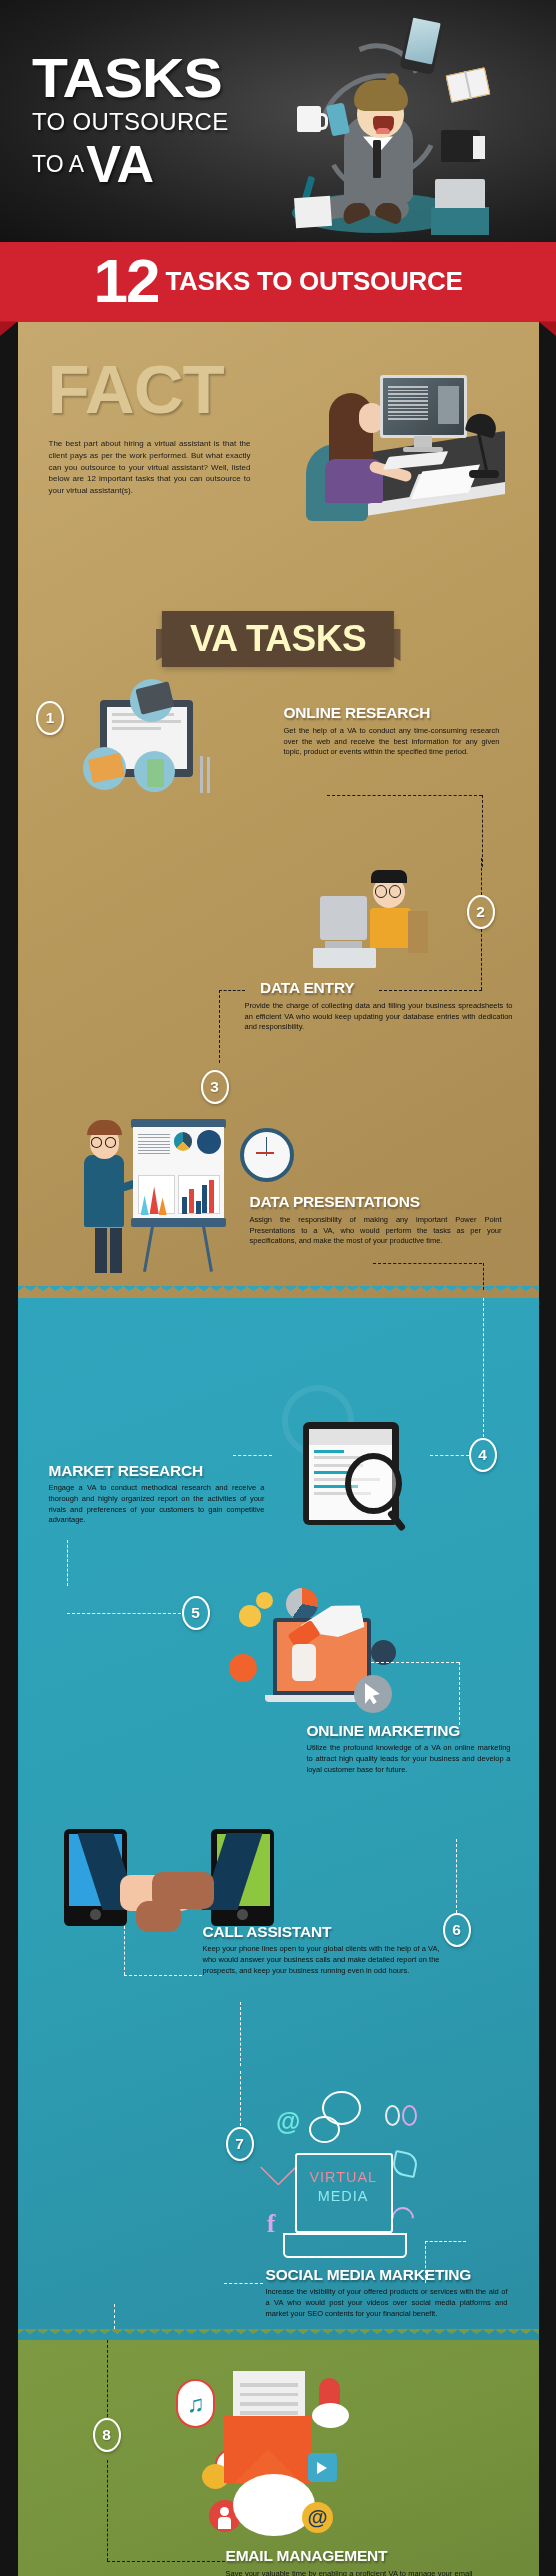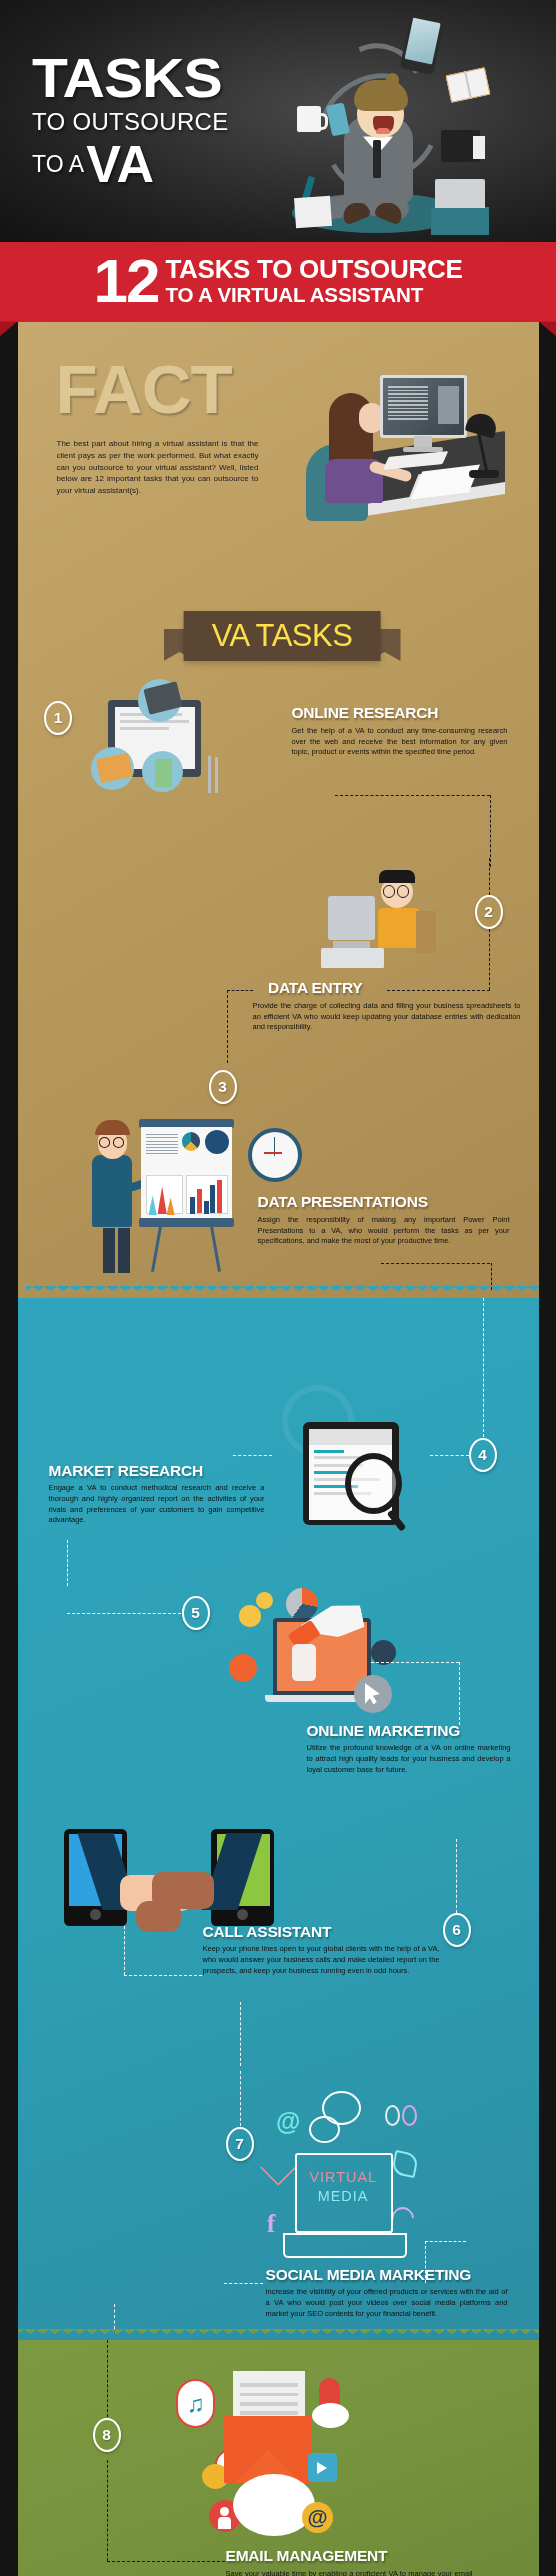--- a/index.html
+++ b/index.html
@@ -135,21 +135,21 @@
   .red-banner .t2 { font-size:20.6px; font-weight:bold; letter-spacing:-0.2px; display:block; line-height:1.1; margin-top:1.5px; }
   .banner-notch-l, .banner-notch-r {
     position:absolute; bottom:-13.4px; width:17.5px; height:14.4px;
     background:#a8121d;
   }
   .banner-notch-l { left:0;  clip-path:polygon(0 0,100% 0,0 100%); }
   .banner-notch-r { right:0; clip-path:polygon(0 0,100% 0,100% 100%); }
 
   
   .sec { position:relative; margin:0 17.5px; }
-  .sec-tan   { background:linear-gradient(150deg,#c6a96f 0%,#b99a5d 45%,#a88a52 100%);padding-left:8px; }
+  .sec-tan   { background:linear-gradient(150deg,#c6a96f 0%,#b99a5d 45%,#a88a52 100%); }
   .sec-teal  { background:linear-gradient(160deg,#2fa5bd 0%,#2e9fb4 50%,#2b8ea3 100%); }
   .sec-green { background:linear-gradient(160deg,#7d9a42 0%,#76923d 55%,#6c8738 100%); }
 
   .zig { position:relative; height:11.3px; width:100%; }
   .zig i {
     position:absolute; top:0; left:0; right:0; height:11.3px;
     background-repeat:repeat-x;
     background-size:12.4px 11.3px;
   }
   .zig-teal i  { background-image:linear-gradient(135deg,#2fa5bd 25%,transparent 25%),linear-gradient(225deg,#2fa5bd 25%,transparent 25%); background-position:0 0; }
@@ -184,23 +184,23 @@
   .ds-chair { position:absolute; left:43px; top:88px; width:62px; height:77px; background:#3d7d87; border-radius:30px 30px 6.2px 6.2px; }
   .ds-woman-hair { position:absolute; left:66px; top:37px; width:44px; height:88px; background:#5c3523; border-radius:23px 23px 10.3px 10.3px; }
   .ds-woman-face { position:absolute; left:96px; top:47px; width:25px; height:30px; background:#f2cfb3; border-radius:12.4px; }
   .ds-woman-top { position:absolute; left:62px; top:103px; width:58px; height:44px; background:#6f4f8e; border-radius:10.3px 10.3px 3.1px 3.1px; }
   .ds-arm { position:absolute; left:106px; top:110px; width:43px; height:11.3px; background:#f2cfb3; border-radius:6.2px; transform:rotate(16deg); }
 
   
   .ribbon-wrap { position:relative; height:62px; }
   .ribbon {
     position:absolute; left:50%; transform:translateX(-50%); top:0;
-    background:#5a4632; color:#fde047;
+    background:#5a4632; color:#fef9c3;
     padding:6.2px 28px 7.2px 28px;
-    font-size:31px; font-weight:normal; letter-spacing:-0.5px;
+    font-size:37px; font-weight:bold; letter-spacing:-0.5px;
     box-shadow:0 2.6px 6.2px rgba(0,0,0,.22);
   }
   .ribbon-tail-l, .ribbon-tail-r {
     position:absolute; top:17.5px; width:32px; height:32px; background:#6d563f;
   }
   .ribbon-tail-l { left:138px; clip-path:polygon(0 0,100% 0,100% 100%,50% 72%,0 100%); }
   .ribbon-tail-r { right:138px; clip-path:polygon(0 0,100% 0,100% 100%,50% 72%,0 100%); }
 
   
   .bub {
@@ -271,21 +271,20 @@
       <div class="itm jg-paper"></div>
       <div class="itm jg-desk"></div>
       <div class="itm jg-laptop"></div>
     </div>
   </div>
 
   <div class="red-banner">
     <div class="num">12</div>
     <div class="txt">
       <span class="t1">TASKS TO OUTSOURCE</span>
-      <span class="t2">TO A VIRTUAL ASSISTANT</span>
     </div>
     <div class="banner-notch-l"></div>
     <div class="banner-notch-r"></div>
   </div>
 
   <div class="sec sec-tan">
 
     <div class="fact-wrap">
       <div class="fact-word">FACT</div>
       <div class="fact-text">The best part about hiring a virtual assistant is that the client pays as per the work performed. But what exactly can you outsource to your virtual assistant? Well, listed below are 12 important tasks that you can outsource to your virtual assistant(s).</div>

